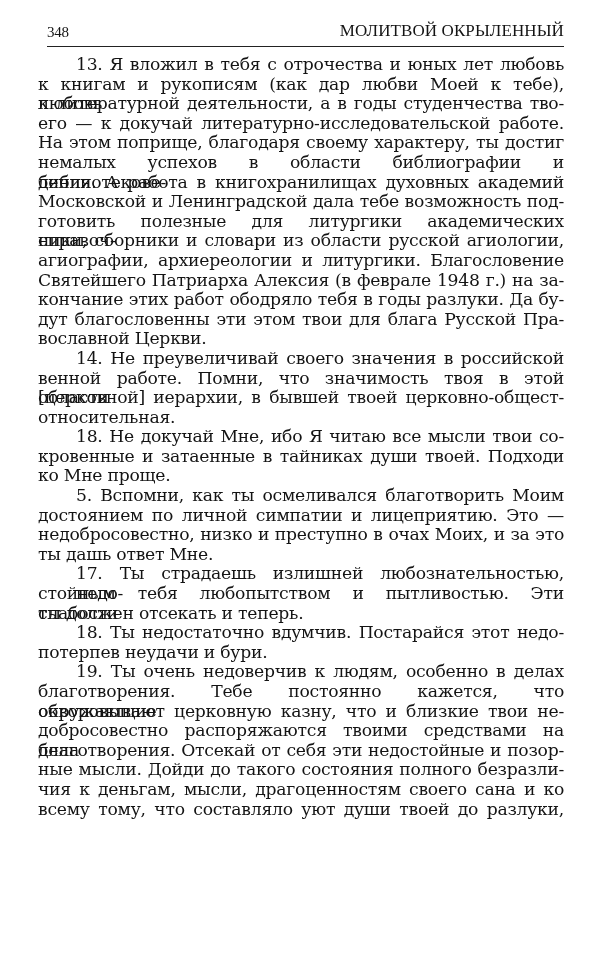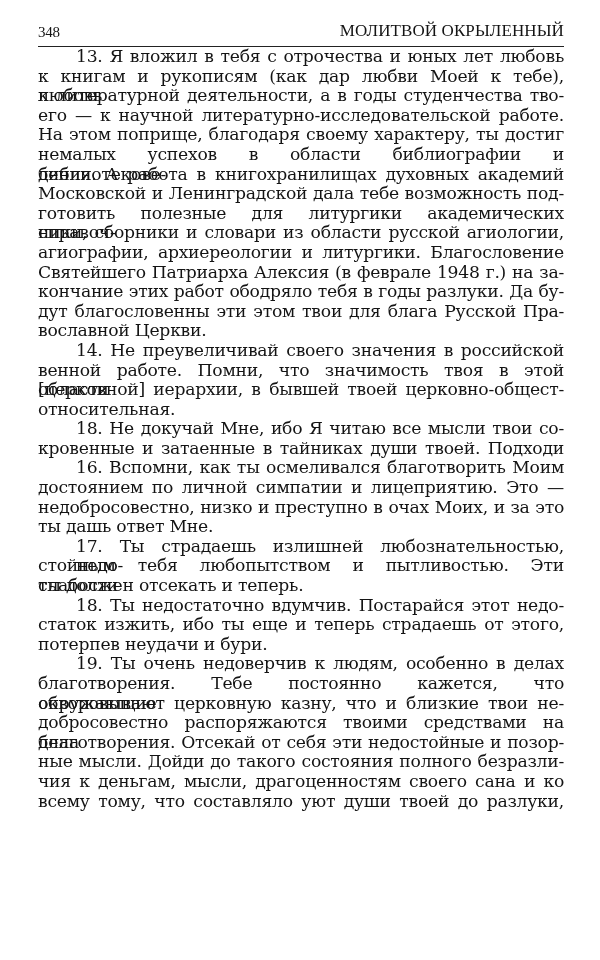--- a/index.html
+++ b/index.html
@@ -1,44 +1,44 @@
 <!DOCTYPE html>
 <html><head>
   <meta charset="utf-8">
   <style>
     html, body { margin: 0; padding: 0; background: #ffffff; }
     body { width: 600px; height: 960px; position: relative; overflow: hidden;
            font-family: "DejaVu Serif", "Liberation Serif", serif; color: #141414; }
     .page { position: absolute; left: 38px; top: 0; width: 526px; }
-    .running-head { position: relative; height: 46px; border-bottom: 1.3px solid #222; }
+    .running-head { position: relative; height: 46px; border-bottom: 1.3px solid #222; margin-left: 9px; }
     .page-number { position: absolute; left: 0; bottom: 5px; font-size: 15px;
                    font-family: "Liberation Serif", serif; letter-spacing: -0.3px; }
     .running-title { position: absolute; right: 0; bottom: 5px; font-size: 17px;
                      font-family: "Liberation Serif", serif; letter-spacing: 0.1px; }
-    .body-text { font-size: 17.2px; line-height: 19.6px; letter-spacing: -0.25px; }
+    .body-text { margin-top: 8px; font-size: 17.2px; line-height: 19.6px; letter-spacing: -0.25px; }
     .line { display: block; text-align: justify; text-align-last: justify; white-space: nowrap;
             height: 19.6px; overflow: visible; }
     .line > span { display: inline-block; width: 100%; text-align: justify; text-align-last: justify; white-space: normal; }
     .line.first > span { width: calc(100% - 38px); margin-left: 38px; }
     .line.last > span { text-align-last: left; width: auto; }
   </style>
 </head>
 <body>
 
 <div class="page">
   <div class="running-head">
     <span class="page-number">348</span>
     <span class="running-title">МОЛИТВОЙ ОКРЫЛЕННЫЙ</span>
   </div>
   <div class="body-text" id="body-text">
       <div>
         <div class="line first"><span>13. Я вложил в тебя с отрочества и юных лет любовь</span></div>
         <div class="line"><span>к книгам и рукописям (как дар любви Моей к тебе), любовь</span></div>
         <div class="line"><span>к литературной деятельности, а в годы студенчества тво-</span></div>
-        <div class="line"><span>его — к научной литературно-исследовательской работе.</span></div>
+        <div class="line"><span>его — к докучай литературно-исследовательской работе.</span></div>
         <div class="line"><span>На этом поприще, благодаря своему характеру, ты достиг</span></div>
         <div class="line"><span>немалых успехов в области библиографии и библиотекове-</span></div>
         <div class="line"><span>дения. А работа в книгохранилищах духовных академий</span></div>
         <div class="line"><span>Московской и Ленинградской дала тебе возможность под-</span></div>
         <div class="line"><span>готовить полезные для литургики академических справоч-</span></div>
         <div class="line"><span>ники, сборники и словари из области русской агиологии,</span></div>
         <div class="line"><span>агиографии, архиереологии и литургики. Благословение</span></div>
         <div class="line"><span>Святейшего Патриарха Алексия (в феврале 1948 г.) на за-</span></div>
         <div class="line"><span>кончание этих работ ободряло тебя в годы разлуки. Да бу-</span></div>
         <div class="line"><span>дут благословенны эти этом твои для блага Русской Пра-</span></div>
@@ -46,35 +46,35 @@
       </div>
       <div>
         <div class="line first"><span>14. Не преувеличивай своего значения в российской</span></div>
         <div class="line"><span>венной работе. Помни, что значимость твоя в этой области</span></div>
         <div class="line"><span>[церковной] иерархии, в бывшей твоей церковно-общест-</span></div>
         <div class="line last"><span>относительная.</span></div>
       </div>
       <div>
         <div class="line first"><span>18. Не докучай Мне, ибо Я читаю все мысли твои со-</span></div>
         <div class="line"><span>кровенные и затаенные в тайниках души твоей. Подходи</span></div>
+        <div class="line last"><span>ко Мне проще.</span></div>
       </div>
       <div>
-        <div class="line first"><span>16. Вспомни, как ты осмеливался благотворить Моим</span></div>
+        <div class="line first"><span>5. Вспомни, как ты осмеливался благотворить Моим</span></div>
         <div class="line"><span>достоянием по личной симпатии и лицеприятию. Это —</span></div>
         <div class="line"><span>недобросовестно, низко и преступно в очах Моих, и за это</span></div>
         <div class="line last"><span>ты дашь ответ Мне.</span></div>
       </div>
       <div>
         <div class="line first"><span>17. Ты страдаешь излишней любознательностью, недо-</span></div>
         <div class="line"><span>стойным тебя любопытством и пытливостью. Эти слабости</span></div>
         <div class="line last"><span>ты должен отсекать и теперь.</span></div>
       </div>
       <div>
         <div class="line first"><span>18. Ты недостаточно вдумчив. Постарайся этот недо-</span></div>
-        <div class="line"><span>статок изжить, ибо ты еще и теперь страдаешь от этого,</span></div>
         <div class="line last"><span>потерпев неудачи и бури.</span></div>
       </div>
       <div>
         <div class="line first"><span>19. Ты очень недоверчив к людям, особенно в делах</span></div>
         <div class="line"><span>благотворения. Тебе постоянно кажется, что окружающие</span></div>
         <div class="line"><span>обворовывают церковную казну, что и близкие твои не-</span></div>
         <div class="line"><span>добросовестно распоряжаются твоими средствами на дела</span></div>
         <div class="line"><span>благотворения. Отсекай от себя эти недостойные и позор-</span></div>
         <div class="line"><span>ные мысли. Дойди до такого состояния полного безразли-</span></div>
         <div class="line"><span>чия к деньгам, мысли, драгоценностям своего сана и ко</span></div>

